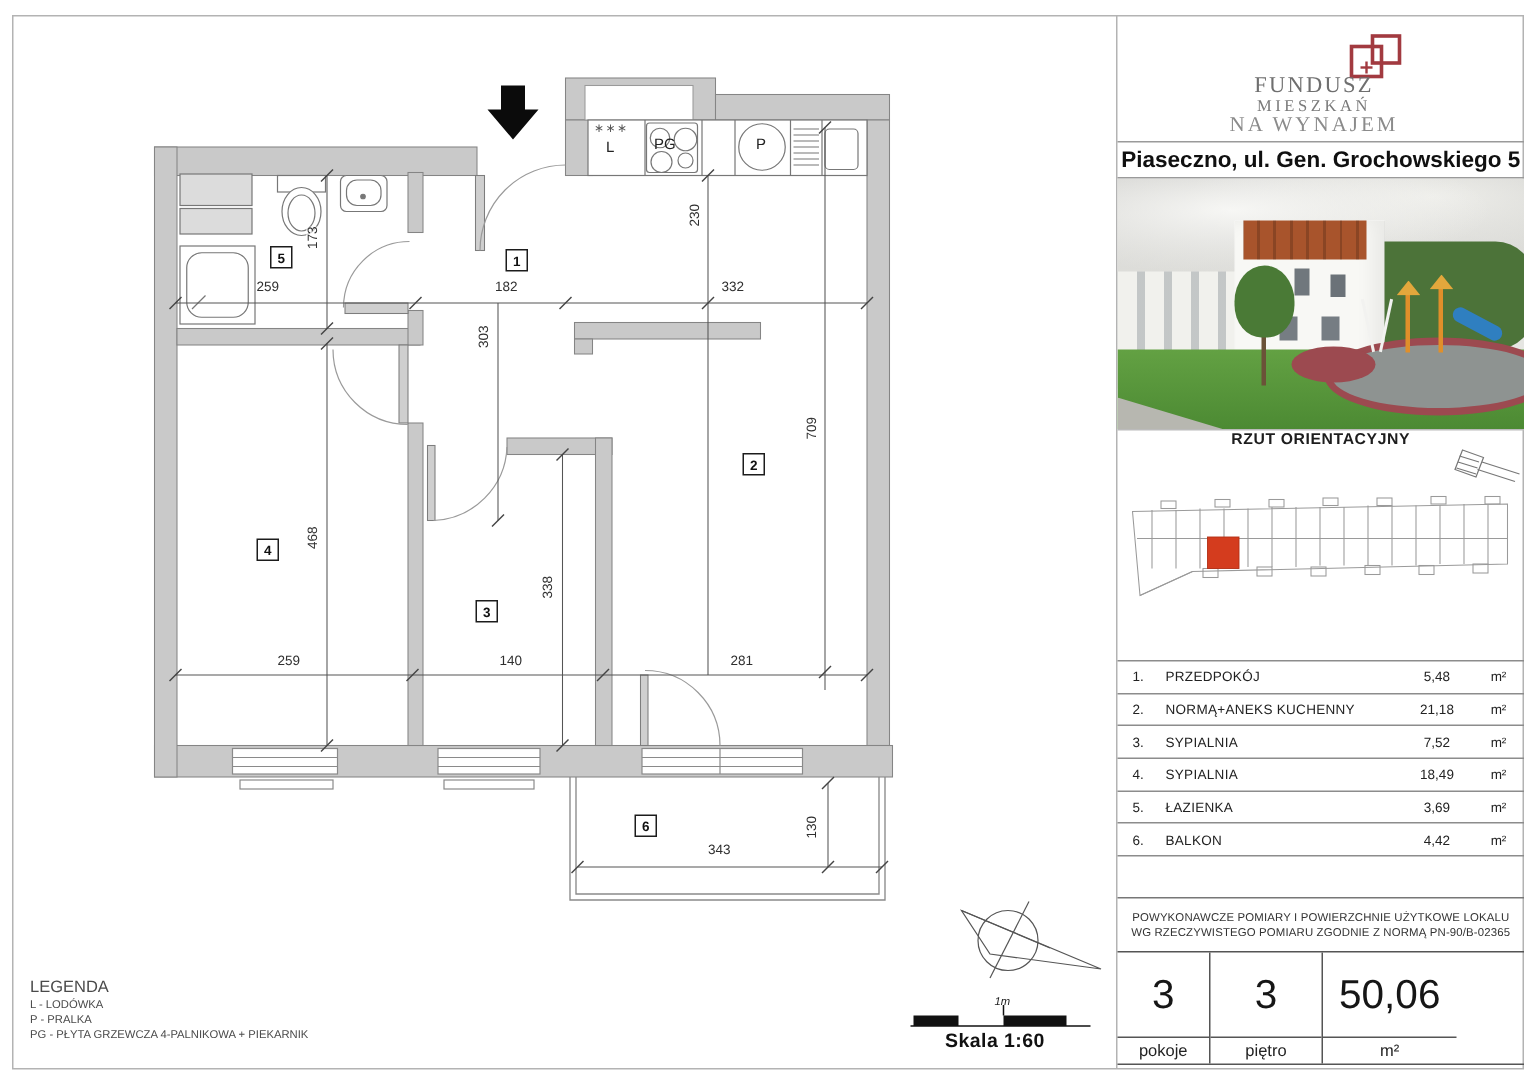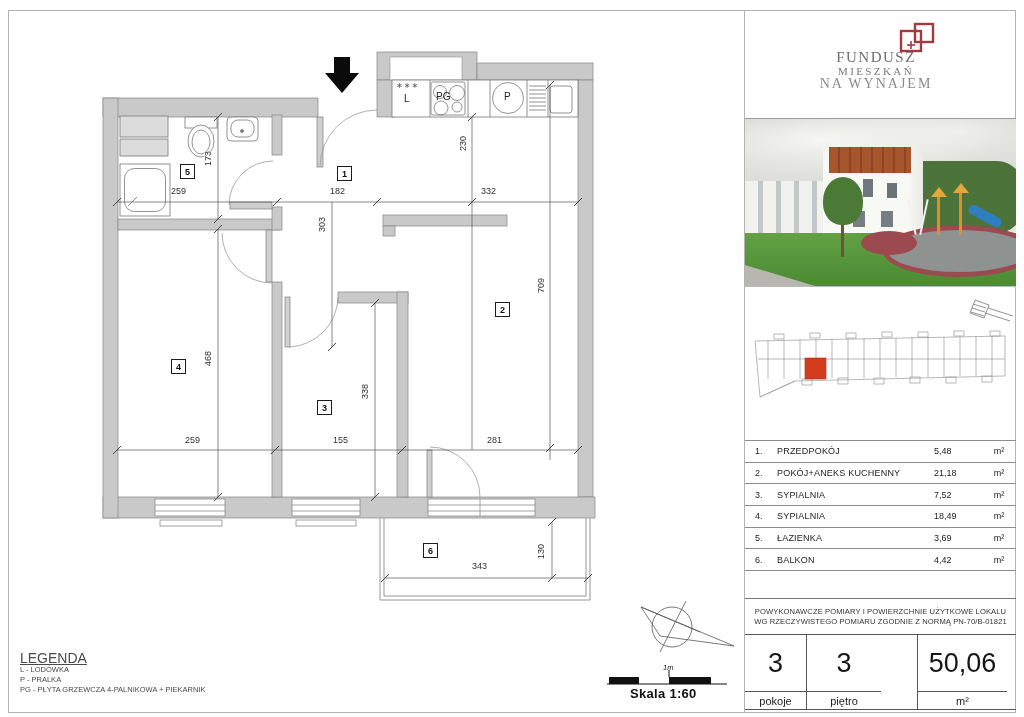--- a/index.html
+++ b/index.html
@@ -9,21 +9,21 @@
   #border-frame{left:8px;top:10px;width:1006px;height:701px;border:1px solid #b3b3b3;}
   #divider{left:744px;top:10px;width:1px;height:702px;background:#b3b3b3;}
   
   .dim{position:absolute;font-size:9px;color:#2f2f2f;line-height:9px;background:rgba(255,255,255,.6);}
   .dim.v{writing-mode:vertical-rl;transform:rotate(180deg);}
   .rm{position:absolute;width:13px;height:13px;border:1px solid #1c1c1c;background:#fff;
       font-size:9px;font-weight:bold;color:#111;display:flex;align-items:center;justify-content:center;}
   .kitlab{position:absolute;font-size:10px;color:#222;}
   .freeze{position:absolute;font-size:8px;letter-spacing:1px;color:#555;}
   #legend{left:20px;top:653px;width:240px;font-size:7.5px;color:#4a4a4a;line-height:10px;}
-  #legend .t{font-size:14px;margin-bottom:2px;text-decoration:underline;}
+  #legend .t{font-size:11px;margin-bottom:2px;}
   #scale-caption{left:630px;top:686px;font-size:13px;color:#111;font-weight:600;letter-spacing:.3px;}
   #scale-1m{left:663px;top:663px;font-size:7.5px;color:#222;font-style:italic;}
   
   #logo-text{left:806px;top:50px;width:140px;text-align:center;font-family:"Liberation Serif",serif;color:#6f6f6f;}
   #logo-text .l1{font-size:15px;letter-spacing:1.5px;line-height:15px;}
   #logo-text .l2{font-size:11px;letter-spacing:2.4px;line-height:13px;color:#7a7a7a;}
   #logo-text .l3{font-size:14px;letter-spacing:2px;line-height:11px;color:#8b8b8b;}
   #address{left:745px;top:94px;width:271px;height:24px;border-top:1px solid #9a9a9a;
      font-size:15px;font-weight:bold;color:#101010;text-align:center;line-height:24px;white-space:nowrap;}
   #photo{left:745px;top:118px;width:271px;height:167px;overflow:hidden;border-top:1px solid #9a9a9a;border-bottom:1px solid #bbb;
@@ -32,32 +32,32 @@
      background:radial-gradient(ellipse at 30% 40%,rgba(250,250,248,.9) 0%,transparent 55%),
                 radial-gradient(ellipse at 72% 30%,rgba(244,244,240,.8) 0%,transparent 50%);}
   #rzut-title{left:745px;top:287px;width:271px;text-align:center;font-size:10.5px;font-weight:bold;
      letter-spacing:.4px;color:#1d1d1d;}
   #area-table{left:745px;top:440px;width:271px;border-top:1px solid #8c8c8c;font-size:9px;color:#222;}
   #area-table .hd{height:22px;line-height:22px;text-align:center;font-size:9.5px;letter-spacing:.5px;
      border-bottom:1px solid #8c8c8c;box-sizing:border-box;}
   #area-table .trow{height:21.66px;display:flex;align-items:center;border-bottom:1px solid #8c8c8c;box-sizing:border-box;}
   .trow .no{width:22px;padding-left:10px;}
   .trow .nm{flex:1;letter-spacing:.2px;}
-  .trow .val{width:48px;text-align:left;}
+  .trow .val{width:48px;text-align:center;}
   .trow .un{width:34px;text-align:center;}
   #note-box{left:745px;top:598px;width:271px;height:36px;border-top:1px solid #777;box-sizing:border-box;
      font-size:7.6px;color:#333;text-align:center;padding-top:8px;line-height:9.5px;letter-spacing:.1px;}
   #summary{left:745px;top:634px;width:271px;height:76px;border-top:1px solid #555;border-bottom:1px solid #555;
      display:flex;box-sizing:border-box;}
   #summary .col{display:flex;flex-direction:column;box-sizing:border-box;}
   #summary .col + .col{border-left:1px solid #555;}
   #summary .val{height:56px;display:flex;align-items:center;justify-content:center;font-size:27px;color:#161616;}
   #summary .lab{height:18px;border-top:1px solid #555;display:flex;align-items:center;justify-content:center;
      font-size:11px;color:#222;box-sizing:border-box;}
-  .c0{width:61px;}.c1{width:75px;}.c2{width:90px;margin-left:36px;}.c3{width:45px;}
+  .c0{width:61px;}.c1{width:75px;}.c2{width:90px;}.c3{width:45px;}
 </style>
 </head>
 <body>
 
 <div id="page">
   <div class="abs" id="border-frame"></div>
   <div class="abs" id="divider"></div>
 
   <svg class="abs" style="left:0;top:0" width="744" height="717" viewBox="0 0 744 717">
 
@@ -200,21 +200,21 @@
   <span class="dim" style="left:171px;top:187px">259</span>
   <span class="dim" style="left:330px;top:187px">182</span>
   <span class="dim" style="left:481px;top:187px">332</span>
   <span class="dim v" style="left:204px;top:151px">173</span>
   <span class="dim v" style="left:459px;top:136px">230</span>
   <span class="dim v" style="left:318px;top:217px">303</span>
   <span class="dim v" style="left:537px;top:278px">709</span>
   <span class="dim v" style="left:204px;top:351px">468</span>
   <span class="dim v" style="left:361px;top:384px">338</span>
   <span class="dim" style="left:185px;top:436px">259</span>
-  <span class="dim" style="left:333px;top:436px">155</span>
+  <span class="dim" style="left:333px;top:436px">140</span>
   <span class="dim" style="left:487px;top:436px">281</span>
   <span class="dim" style="left:472px;top:562px">343</span>
   <span class="dim v" style="left:537px;top:544px">130</span>
 
   <span class="rm" style="left:337px;top:166px">1</span>
   <span class="rm" style="left:495px;top:302px">2</span>
   <span class="rm" style="left:317px;top:400px">3</span>
   <span class="rm" style="left:171px;top:359px">4</span>
   <span class="rm" style="left:180px;top:164px">5</span>
   <span class="rm" style="left:423px;top:543px">6</span>
@@ -243,20 +243,21 @@
       <line x1="13" y1="25" x2="21" y2="25"></line>
         <line x1="17" y1="21" x2="17" y2="29"></line>
     </g>
   </svg>
   <div class="abs" id="logo-text">
     <div class="l1">FUNDUSZ</div>
     <div class="l2">MIESZKAŃ</div>
     <div class="l3">NA WYNAJEM</div>
   </div>
 
+  <div class="abs" id="address">Piaseczno, ul. Gen. Grochowskiego 5</div>
 
   <div class="abs" id="photo">
     <div class="cloud"></div>
     <div class="abs" style="left:148px;top:42px;width:130px;height:72px;background:#4c7339;border-radius:26px;"></div>
     <div class="abs" style="left:118px;top:58px;width:60px;height:52px;background:#557c3d;border-radius:50%;"></div>
     <div class="abs" style="left:0;top:62px;width:112px;height:78px;background:#f1f1ed;
          background-image:repeating-linear-gradient(90deg,transparent 0 13px,rgba(110,120,128,.35) 13px 18px);"></div>
     <div class="abs" style="left:78px;top:28px;width:100px;height:114px;background:#f8f8f5;box-shadow:inset -8px 0 12px rgba(0,0,0,.06);"></div>
     <div class="abs" style="left:84px;top:28px;width:82px;height:26px;background:#a8542c;
          background-image:repeating-linear-gradient(90deg,transparent 0 9px,rgba(0,0,0,.18) 9px 11px);"></div>
@@ -273,20 +274,21 @@
     <div class="abs" style="left:214px;top:72px;width:3px;height:44px;background:#e08f2a;"></div>
     <div class="abs" style="left:186px;top:68px;width:16px;height:10px;background:#e3a73c;clip-path:polygon(50% 0,100% 100%,0 100%);"></div>
     <div class="abs" style="left:208px;top:64px;width:16px;height:10px;background:#e3a73c;clip-path:polygon(50% 0,100% 100%,0 100%);"></div>
     <div class="abs" style="left:222px;top:92px;width:36px;height:10px;background:#2f7fc0;border-radius:5px;transform:rotate(28deg);"></div>
     <div class="abs" style="left:178px;top:80px;width:2px;height:36px;background:#f2f2f0;transform:rotate(12deg);"></div>
     <div class="abs" style="left:166px;top:80px;width:2px;height:36px;background:#f2f2f0;transform:rotate(-12deg);"></div>
     <div class="abs" style="left:96px;top:94px;width:3px;height:44px;background:#6b5238;"></div>
     <div class="abs" style="left:78px;top:58px;width:40px;height:48px;background:#4a7a36;border-radius:50% 50% 45% 45%;"></div>
   </div>
 
+  <div class="abs" id="rzut-title">RZUT ORIENTACYJNY</div>
 
   <svg class="abs" style="left:955px;top:296px" width="62" height="32" viewBox="0 0 62 32">
     <g fill="none" stroke="#777" stroke-width="0.8">
       <polygon points="20,4 34,9 29,22 15,17"></polygon>
       <line x1="18" y1="8" x2="31" y2="12"></line>
         <line x1="17" y1="12" x2="30" y2="16"></line>
         <line x1="16" y1="16" x2="29" y2="20"></line>
       <line x1="33" y1="12" x2="58" y2="20"></line>
         <line x1="30" y1="17" x2="55" y2="25"></line>
     </g>
@@ -317,21 +319,21 @@
 
   <div class="abs" id="area-table">
     <div class="trow">
       <span class="no">1.</span>
       <span class="nm">PRZEDPOKÓJ</span>
       <span class="val">5,48</span>
       <span class="un">m²</span>
     </div>
     <div class="trow">
       <span class="no">2.</span>
-      <span class="nm">POKÓJ+ANEKS KUCHENNY</span>
+      <span class="nm">NORMĄ+ANEKS KUCHENNY</span>
       <span class="val">21,18</span>
       <span class="un">m²</span>
     </div>
     <div class="trow">
       <span class="no">3.</span>
       <span class="nm">SYPIALNIA</span>
       <span class="val">7,52</span>
       <span class="un">m²</span>
     </div>
     <div class="trow">
@@ -349,21 +351,21 @@
     <div class="trow">
       <span class="no">6.</span>
       <span class="nm">BALKON</span>
       <span class="val">4,42</span>
       <span class="un">m²</span>
     </div>
   </div>
 
   <div class="abs" id="note-box">
     <div>POWYKONAWCZE POMIARY I POWIERZCHNIE UŻYTKOWE LOKALU</div>
-    <div>WG RZECZYWISTEGO POMIARU ZGODNIE Z NORMĄ PN-70/B-01821</div>
+    <div>WG RZECZYWISTEGO POMIARU ZGODNIE Z NORMĄ PN-90/B-02365</div>
   </div>
 
   <div class="abs" id="summary">
     <div class="col c0">
       <div class="val">3</div>
       <div class="lab">pokoje</div>
     </div>
     <div class="col c1">
       <div class="val">3</div>
       <div class="lab">piętro</div>

